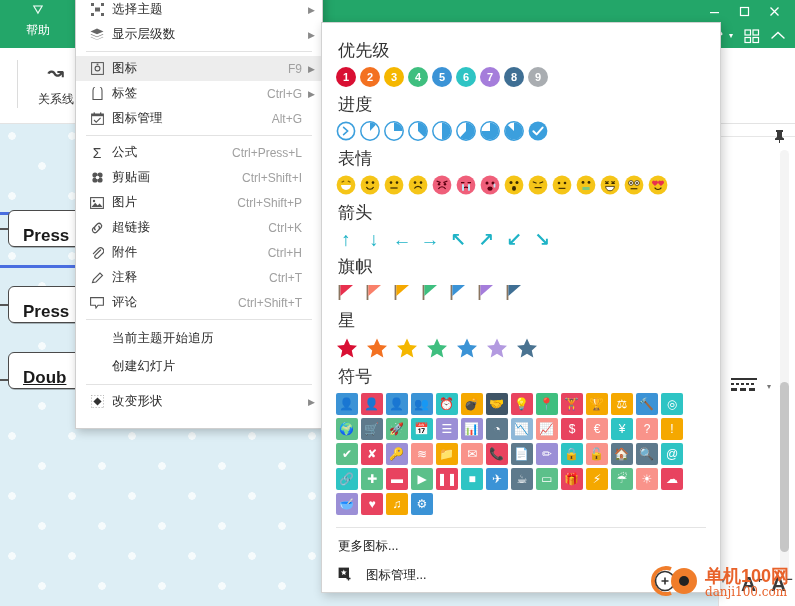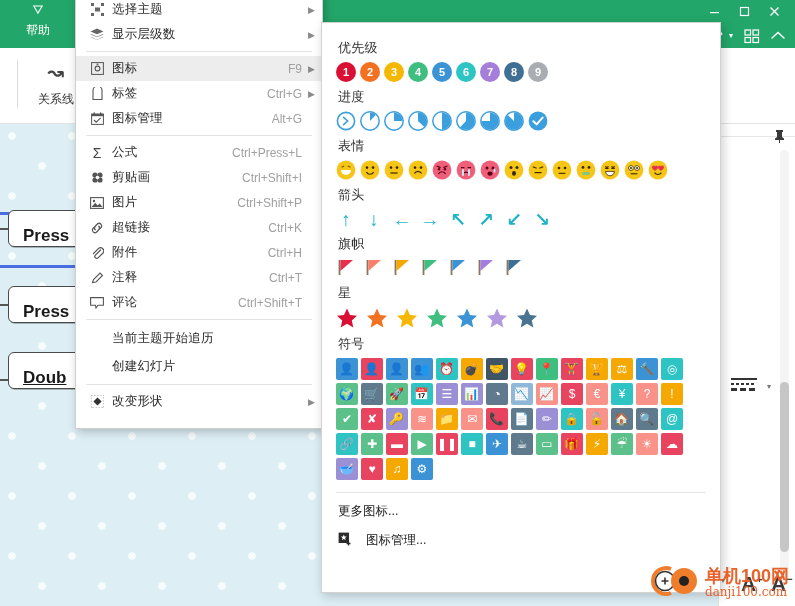--- a/index.html
+++ b/index.html
@@ -100,21 +100,21 @@
   .msep { height:1px; background:#e2e2e2; margin:4px 10px; }
 
   
   .flyout {
     position:absolute; left:321px; top:22px; width:400px; height:571px;
     background:#ffffff; border:1px solid #d2d2d2;
     box-shadow:2px 3px 10px rgba(0,0,0,.20);
     padding:10px 0 0 14px;
     overflow:hidden;
   }
-  .grp-title { font-size:13px; color:#333; margin:6px 0 5px 2px; letter-spacing:.3px; }
+  .grp-title { font-size:17px; color:#333; margin:6px 0 5px 2px; letter-spacing:.3px; }
   .row { display:flex; align-items:center; gap:4px; }
 
   .prio { width:20px; height:20px; border-radius:50%; color:#fff; font-size:11px; font-weight:bold;
           display:flex; align-items:center; justify-content:center; cursor:pointer; }
 
   .prog { width:20px; height:20px; border-radius:50%; cursor:pointer; }
 
   .emo { width:20px; height:20px; cursor:pointer; }
 
   .arrw { width:20px; height:20px; display:flex; align-items:center; justify-content:center;

